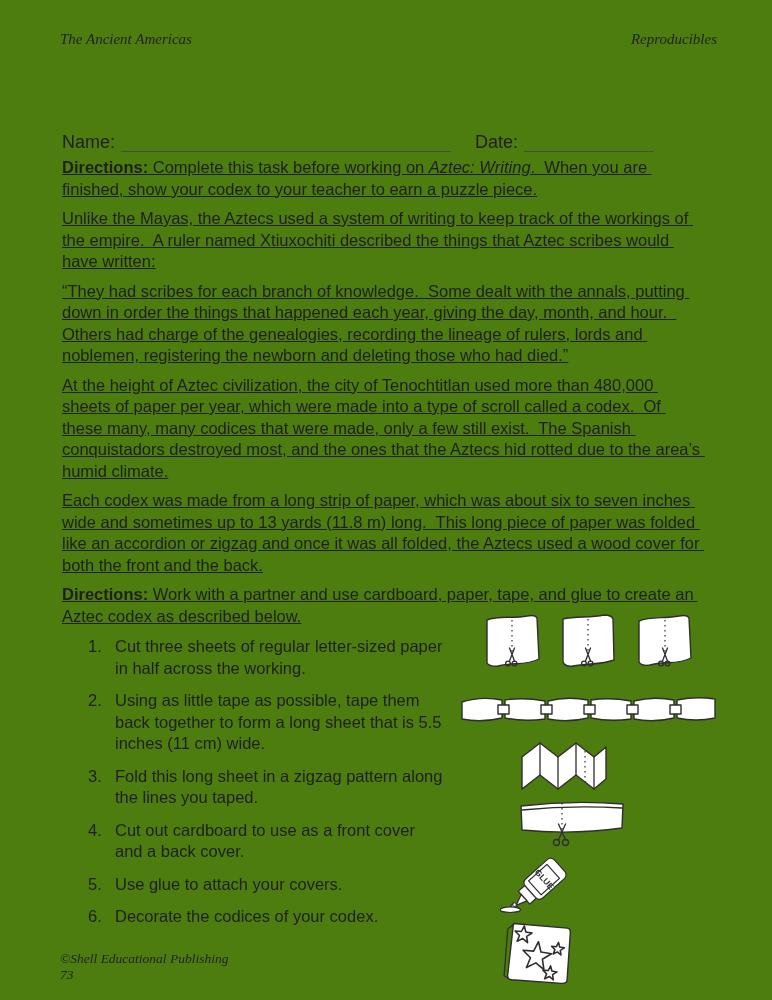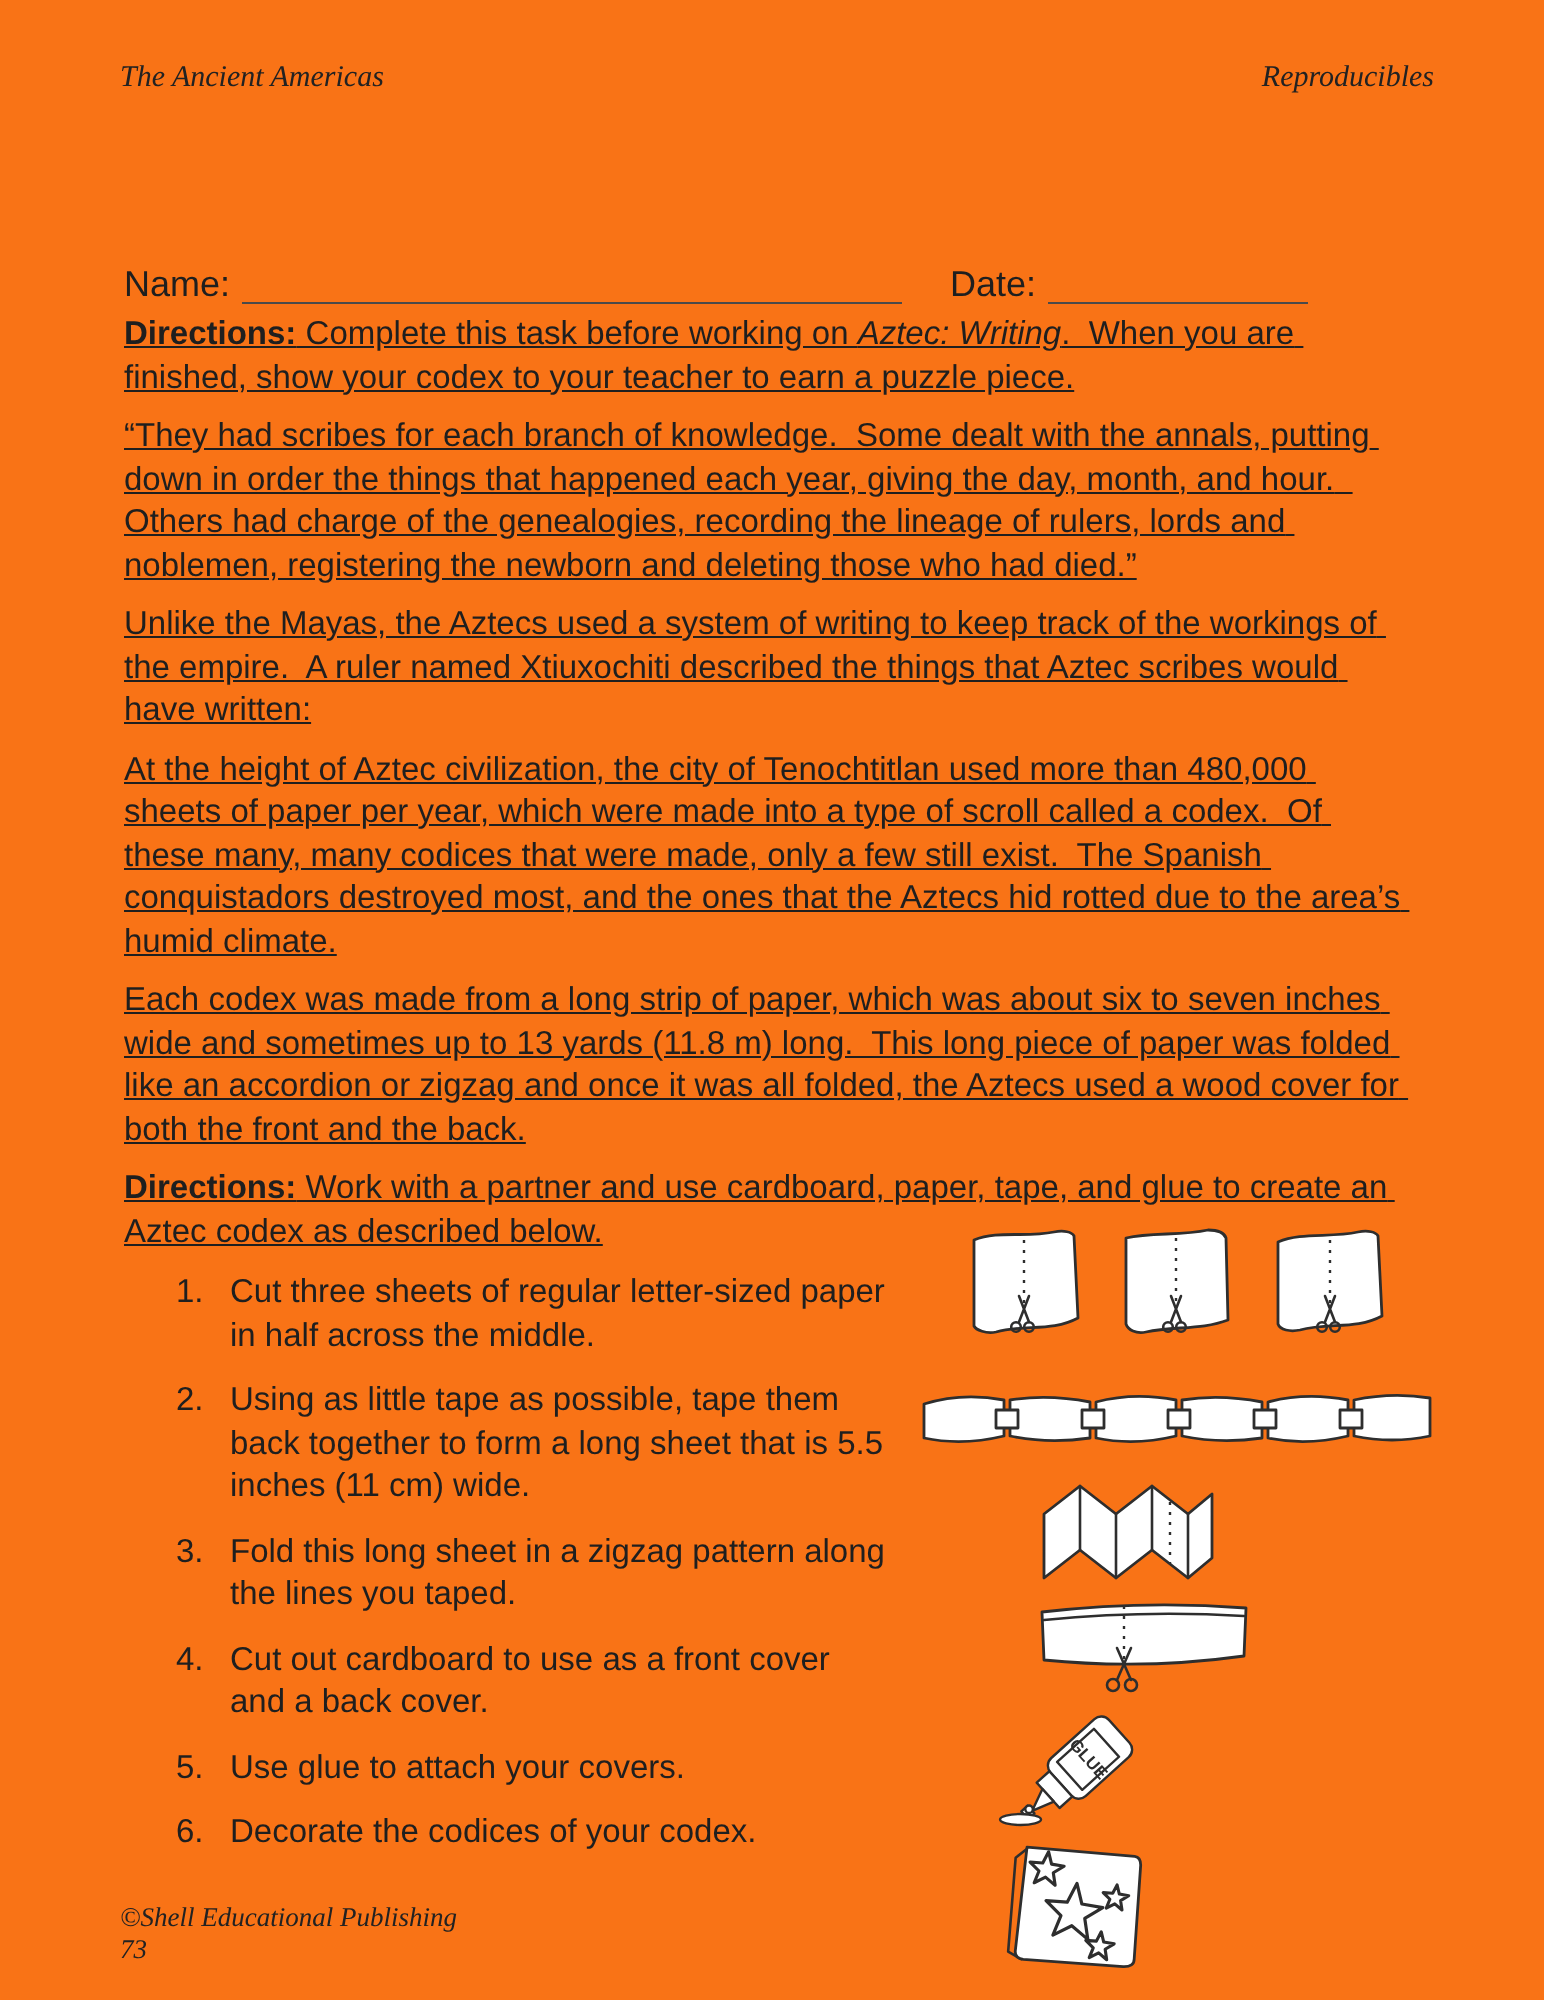--- a/index.html
+++ b/index.html
@@ -1,16 +1,16 @@
 <!DOCTYPE html>
 <html><head>
 <meta charset="utf-8">
 <style>
   html,body{margin:0;padding:0;background:#ffffff;}
-  .page{position:relative;width:772px;height:1000px;background:#f97316;
+  .page{position:relative;width:772px;height:1000px;background:#4d7c0f;
         font-family:"Liberation Sans",sans-serif;color:#1f1f1f;overflow:hidden;}
 
   
   .header{position:absolute;top:31px;left:60px;right:55px;display:flex;
           justify-content:space-between;font-family:"Liberation Serif",serif;
           font-style:italic;font-size:15px;color:#222;}
 
   
   .title-wrap{position:absolute;top:56px;left:0;width:100%;text-align:center;}
   .title{display:inline-block;font-size:42px;font-weight:bold;letter-spacing:-0.5px;
@@ -70,34 +70,34 @@
   <div class="namedate">
     <span class="nd-label">Name:</span>
     <span class="blank name-blank"></span>
     <span class="nd-label">Date:</span>
     <span class="blank date-blank"></span>
   </div>
 
   <div class="bodycopy">
     <p><span class="b">Directions:</span><span> Complete this task before working on </span><span class="i">Aztec: Writing</span><span>.  When you are finished, show your codex to your teacher to earn a puzzle piece.</span></p>
 
+    <p>Unlike the Mayas, the Aztecs used a system of writing to keep track of the workings of the empire.  A ruler named Xtiuxochiti described the things that Aztec scribes would have written:</p>
+
     <p>“They had scribes for each branch of knowledge.  Some dealt with the annals, putting down in order the things that happened each year, giving the day, month, and hour.  Others had charge of the genealogies, recording the lineage of rulers, lords and noblemen, registering the newborn and deleting those who had died.”</p>
 
-    <p>Unlike the Mayas, the Aztecs used a system of writing to keep track of the workings of the empire.  A ruler named Xtiuxochiti described the things that Aztec scribes would have written:</p>
-
     <p>At the height of Aztec civilization, the city of Tenochtitlan used more than 480,000 sheets of paper per year, which were made into a type of scroll called a codex.  Of these many, many codices that were made, only a few still exist.  The Spanish conquistadors destroyed most, and the ones that the Aztecs hid rotted due to the area’s humid climate.</p>
 
     <p>Each codex was made from a long strip of paper, which was about six to seven inches wide and sometimes up to 13 yards (11.8 m) long.  This long piece of paper was folded like an accordion or zigzag and once it was all folded, the Aztecs used a wood cover for both the front and the back.</p>
 
     <p><span class="b">Directions:</span><span> Work with a partner and use cardboard, paper, tape, and glue to create an Aztec codex as described below.</span></p>
 
     <div class="steps">
       <div class="step">
           <span class="step-num">1.</span>
-          <span class="step-text">Cut three sheets of regular letter-sized paper in half across the middle.</span>
+          <span class="step-text">Cut three sheets of regular letter-sized paper in half across the working.</span>
         </div>
       <div class="step">
           <span class="step-num">2.</span>
           <span class="step-text">Using as little tape as possible, tape them back together to form a long sheet that is 5.5 inches (11 cm) wide.</span>
         </div>
       <div class="step">
           <span class="step-num">3.</span>
           <span class="step-text">Fold this long sheet in a zigzag pattern along the lines you taped.</span>
         </div>
       <div class="step">

